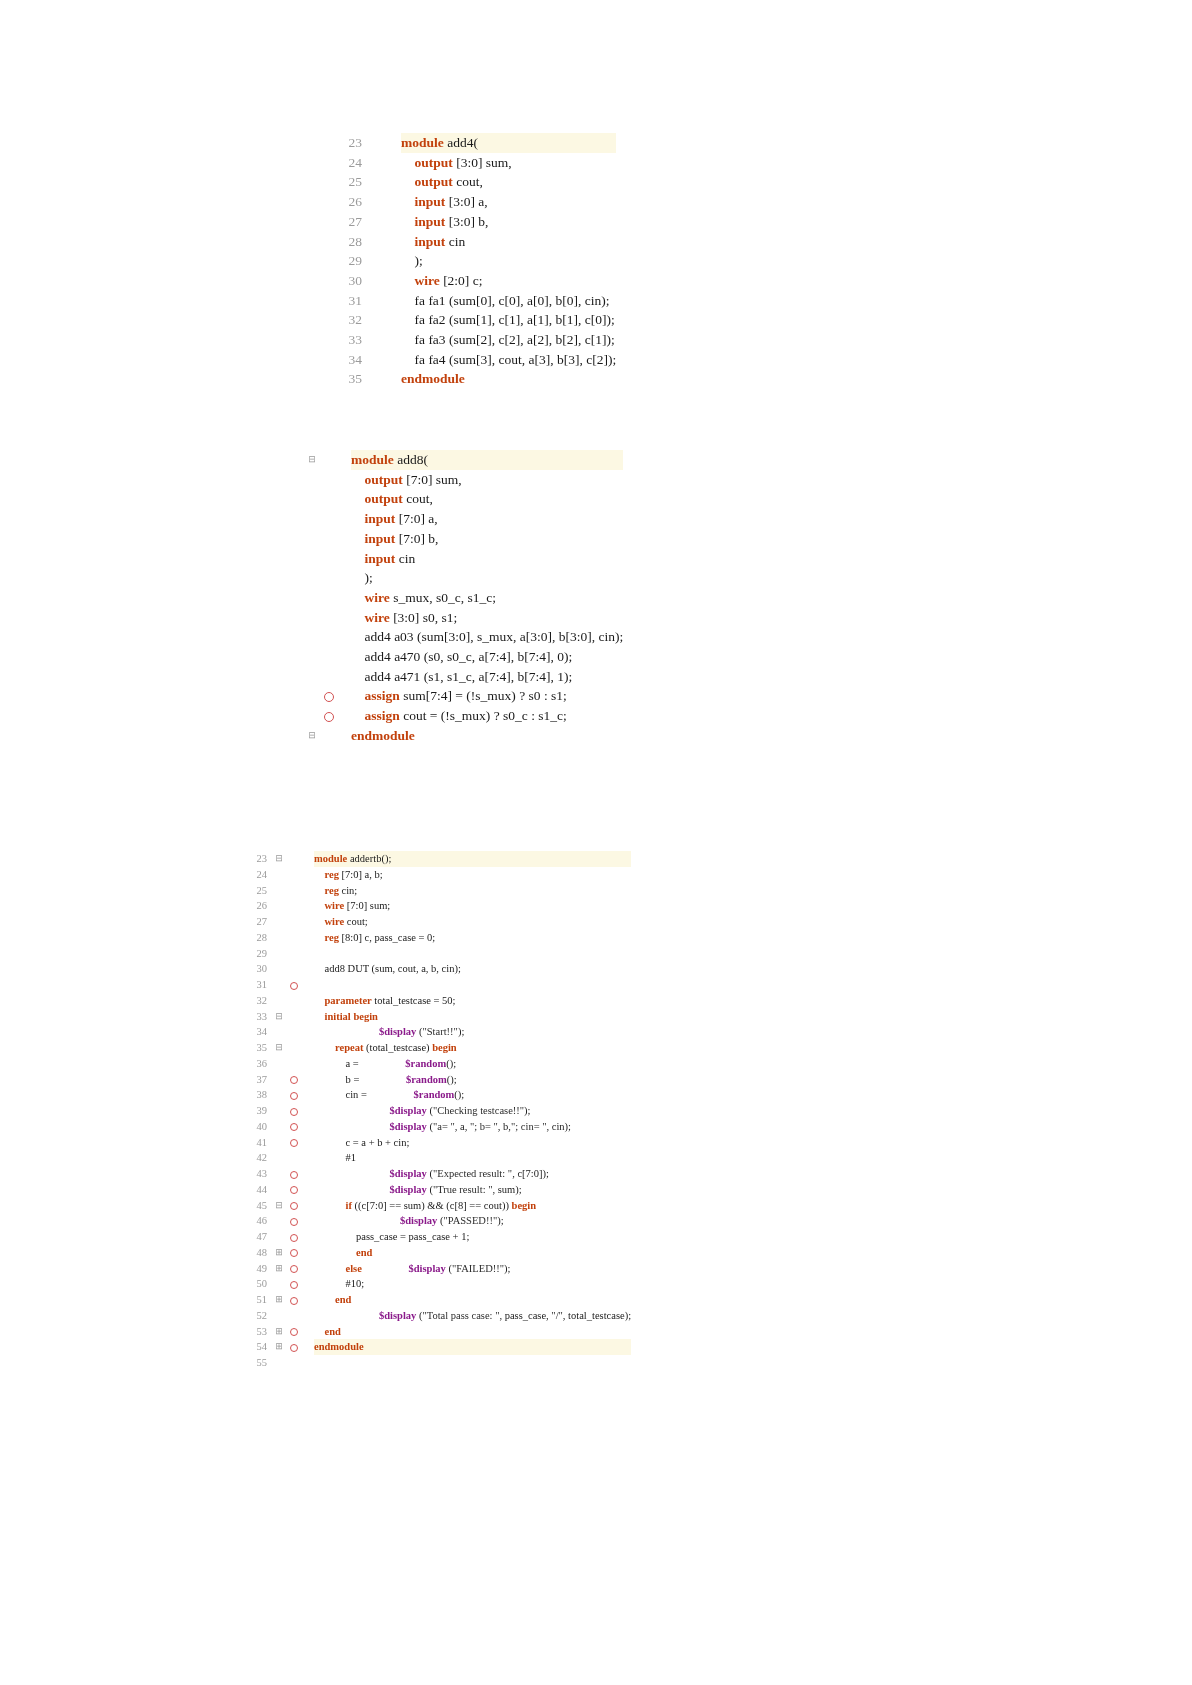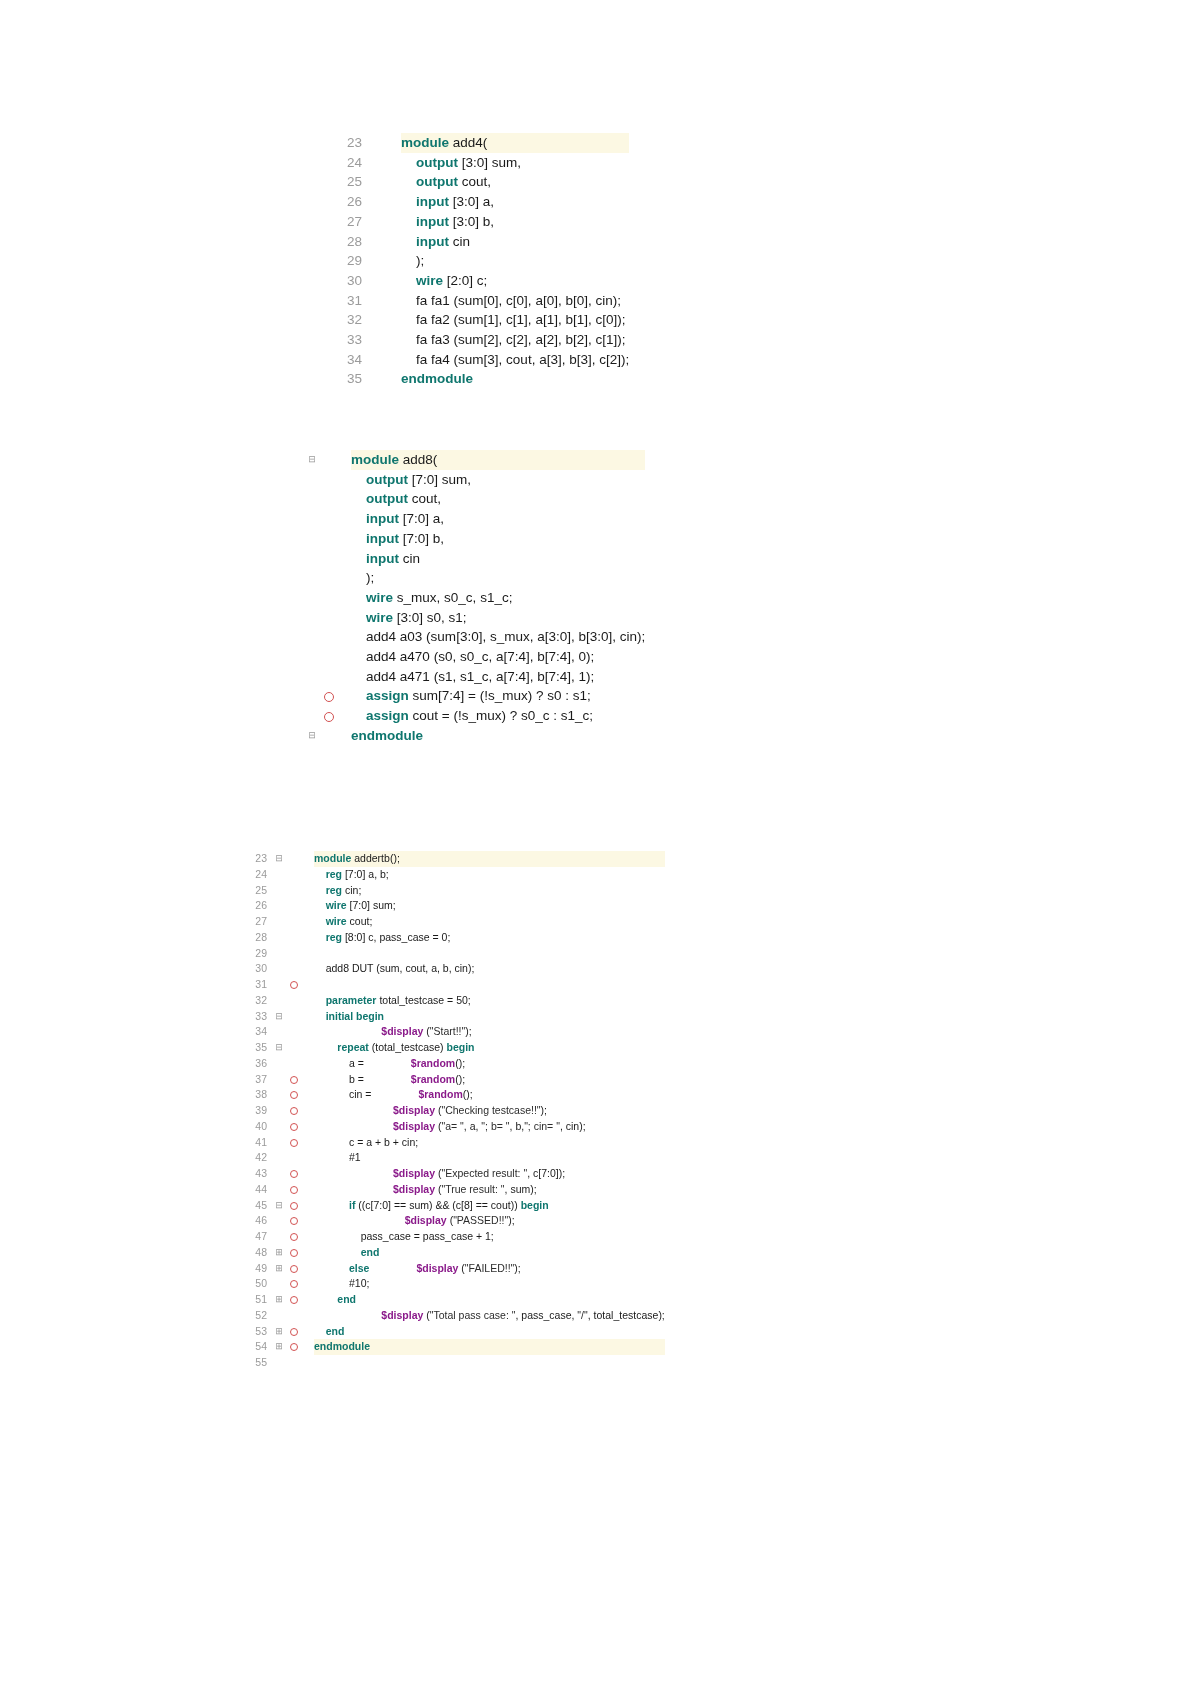--- a/index.html
+++ b/index.html
@@ -10,21 +10,21 @@
   body {
     width: 1192px;
     height: 1685px;
     position: relative;
     font-family: "Liberation Sans", sans-serif;
     overflow: hidden;
   }
 
   .code-block {
     position: absolute;
-    font-family: Liberation Sans, sans-serif;
+    font-family: Liberation Serif, serif;
     white-space: pre;
   }
 
   
   #block-add4 {
     left: 336px;
     top: 133px;
     font-size: 13.5px;
     line-height: 19.7px;
   }
@@ -110,21 +110,21 @@
 
   .code {
     flex: 1 1 auto;
     color: #1a1a1a;
   }
 
   .hl {
     background: #fcf8e3;
   }
 
-  .kw   { color: #0f766e; font-weight: bold; }
+  .kw   { color: #c2410c; font-weight: bold; }
   .sys  { color: #8a1a8a; font-weight: bold; margin-left: 44px; }
   .str  { color: #2c2c2c; }
   .id   { color: #1a1a1a; }
 </style>
 </head>
 <body>
 
 <div class="code-block" id="block-add4"><div class="row"><span class="lineno">23</span><span class="bp"></span><span class="vbar solid"></span><span class="code hl"><span class="kw">module</span> <span class="id">add4</span>(</span></div><div class="row"><span class="lineno">24</span><span class="bp"></span><span class="vbar solid"></span><span class="code">    <span class="kw">output</span> [3:0] <span class="id">sum</span>,</span></div><div class="row"><span class="lineno">25</span><span class="bp"></span><span class="vbar solid"></span><span class="code">    <span class="kw">output</span> <span class="id">cout</span>,</span></div><div class="row"><span class="lineno">26</span><span class="bp"></span><span class="vbar solid"></span><span class="code">    <span class="kw">input</span> [3:0] <span class="id">a</span>,</span></div><div class="row"><span class="lineno">27</span><span class="bp"></span><span class="vbar solid"></span><span class="code">    <span class="kw">input</span> [3:0] <span class="id">b</span>,</span></div><div class="row"><span class="lineno">28</span><span class="bp"></span><span class="vbar solid"></span><span class="code">    <span class="kw">input</span> <span class="id">cin</span></span></div><div class="row"><span class="lineno">29</span><span class="bp"></span><span class="vbar solid"></span><span class="code">    );</span></div><div class="row"><span class="lineno">30</span><span class="bp"></span><span class="vbar solid"></span><span class="code">    <span class="kw">wire</span> [2:0] <span class="id">c</span>;</span></div><div class="row"><span class="lineno">31</span><span class="bp"></span><span class="vbar solid"></span><span class="code">    <span class="id">fa</span> <span class="id">fa1</span> (<span class="id">sum</span>[0], <span class="id">c</span>[0], <span class="id">a</span>[0], <span class="id">b</span>[0], <span class="id">cin</span>);</span></div><div class="row"><span class="lineno">32</span><span class="bp"></span><span class="vbar solid"></span><span class="code">    <span class="id">fa</span> <span class="id">fa2</span> (<span class="id">sum</span>[1], <span class="id">c</span>[1], <span class="id">a</span>[1], <span class="id">b</span>[1], <span class="id">c</span>[0]);</span></div><div class="row"><span class="lineno">33</span><span class="bp"></span><span class="vbar solid"></span><span class="code">    <span class="id">fa</span> <span class="id">fa3</span> (<span class="id">sum</span>[2], <span class="id">c</span>[2], <span class="id">a</span>[2], <span class="id">b</span>[2], <span class="id">c</span>[1]);</span></div><div class="row"><span class="lineno">34</span><span class="bp"></span><span class="vbar solid"></span><span class="code">    <span class="id">fa</span> <span class="id">fa4</span> (<span class="id">sum</span>[3], <span class="id">cout</span>, <span class="id">a</span>[3], <span class="id">b</span>[3], <span class="id">c</span>[2]);</span></div><div class="row"><span class="lineno">35</span><span class="bp"></span><span class="vbar solid"></span><span class="code"><span class="kw">endmodule</span></span></div></div>
 <div class="code-block" id="block-add8"><div class="row"><span class="gutter-fold">⊟</span><span class="bp"></span><span class="vbar"></span><span class="code hl"><span class="kw">module</span> <span class="id">add8</span>(</span></div><div class="row"><span class="gutter-fold"></span><span class="bp"></span><span class="vbar"></span><span class="code">    <span class="kw">output</span> [7:0] <span class="id">sum</span>,</span></div><div class="row"><span class="gutter-fold"></span><span class="bp"></span><span class="vbar"></span><span class="code">    <span class="kw">output</span> <span class="id">cout</span>,</span></div><div class="row"><span class="gutter-fold"></span><span class="bp"></span><span class="vbar"></span><span class="code">    <span class="kw">input</span> [7:0] <span class="id">a</span>,</span></div><div class="row"><span class="gutter-fold"></span><span class="bp"></span><span class="vbar"></span><span class="code">    <span class="kw">input</span> [7:0] <span class="id">b</span>,</span></div><div class="row"><span class="gutter-fold"></span><span class="bp"></span><span class="vbar"></span><span class="code">    <span class="kw">input</span> <span class="id">cin</span></span></div><div class="row"><span class="gutter-fold"></span><span class="bp"></span><span class="vbar"></span><span class="code">    );</span></div><div class="row"><span class="gutter-fold"></span><span class="bp"></span><span class="vbar"></span><span class="code">    <span class="kw">wire</span> <span class="id">s_mux</span>, <span class="id">s0_c</span>, <span class="id">s1_c</span>;</span></div><div class="row"><span class="gutter-fold"></span><span class="bp"></span><span class="vbar"></span><span class="code">    <span class="kw">wire</span> [3:0] <span class="id">s0</span>, <span class="id">s1</span>;</span></div><div class="row"><span class="gutter-fold"></span><span class="bp"></span><span class="vbar"></span><span class="code">    <span class="id">add4</span> <span class="id">a03</span> (<span class="id">sum</span>[3:0], <span class="id">s_mux</span>, <span class="id">a</span>[3:0], <span class="id">b</span>[3:0], <span class="id">cin</span>);</span></div><div class="row"><span class="gutter-fold"></span><span class="bp"></span><span class="vbar"></span><span class="code">    <span class="id">add4</span> <span class="id">a470</span> (<span class="id">s0</span>, <span class="id">s0_c</span>, <span class="id">a</span>[7:4], <span class="id">b</span>[7:4], 0);</span></div><div class="row"><span class="gutter-fold"></span><span class="bp"></span><span class="vbar"></span><span class="code">    <span class="id">add4</span> <span class="id">a471</span> (<span class="id">s1</span>, <span class="id">s1_c</span>, <span class="id">a</span>[7:4], <span class="id">b</span>[7:4], 1);</span></div><div class="row"><span class="gutter-fold"></span><span class="bp"><span class="dot"></span></span><span class="vbar"></span><span class="code">    <span class="kw">assign</span> <span class="id">sum</span>[7:4] = (!<span class="id">s_mux</span>) ? <span class="id">s0</span> : <span class="id">s1</span>;</span></div><div class="row"><span class="gutter-fold"></span><span class="bp"><span class="dot"></span></span><span class="vbar"></span><span class="code">    <span class="kw">assign</span> <span class="id">cout</span> = (!<span class="id">s_mux</span>) ? <span class="id">s0_c</span> : <span class="id">s1_c</span>;</span></div><div class="row"><span class="gutter-fold">⊟</span><span class="bp"></span><span class="vbar"></span><span class="code"><span class="kw">endmodule</span></span></div></div>
 <div class="code-block" id="block-tb"><div class="row"><span class="lineno">23</span><span class="gutter-fold">⊟</span><span class="bp"></span><span class="vbar"></span><span class="code hl"><span class="kw">module</span> <span class="id">addertb</span>();</span></div><div class="row"><span class="lineno">24</span><span class="gutter-fold"></span><span class="bp"></span><span class="vbar"></span><span class="code">    <span class="kw">reg</span> [7:0] <span class="id">a</span>, <span class="id">b</span>;</span></div><div class="row"><span class="lineno">25</span><span class="gutter-fold"></span><span class="bp"></span><span class="vbar"></span><span class="code">    <span class="kw">reg</span> <span class="id">cin</span>;</span></div><div class="row"><span class="lineno">26</span><span class="gutter-fold"></span><span class="bp"></span><span class="vbar"></span><span class="code">    <span class="kw">wire</span> [7:0] <span class="id">sum</span>;</span></div><div class="row"><span class="lineno">27</span><span class="gutter-fold"></span><span class="bp"></span><span class="vbar"></span><span class="code">    <span class="kw">wire</span> <span class="id">cout</span>;</span></div><div class="row"><span class="lineno">28</span><span class="gutter-fold"></span><span class="bp"></span><span class="vbar"></span><span class="code">    <span class="kw">reg</span> [8:0] <span class="id">c</span>, <span class="id">pass_case</span> = 0;</span></div><div class="row"><span class="lineno">29</span><span class="gutter-fold"></span><span class="bp"></span><span class="vbar"></span><span class="code">&nbsp;</span></div><div class="row"><span class="lineno">30</span><span class="gutter-fold"></span><span class="bp"></span><span class="vbar"></span><span class="code">    <span class="id">add8</span> <span class="id">DUT</span> (<span class="id">sum</span>, <span class="id">cout</span>, <span class="id">a</span>, <span class="id">b</span>, <span class="id">cin</span>);</span></div><div class="row"><span class="lineno">31</span><span class="gutter-fold"></span><span class="bp"><span class="dot"></span></span><span class="vbar"></span><span class="code">&nbsp;</span></div><div class="row"><span class="lineno">32</span><span class="gutter-fold"></span><span class="bp"></span><span class="vbar"></span><span class="code">    <span class="kw">parameter</span> <span class="id">total_testcase</span> = 50;</span></div><div class="row"><span class="lineno">33</span><span class="gutter-fold">⊟</span><span class="bp"></span><span class="vbar"></span><span class="code">    <span class="kw">initial</span> <span class="kw">begin</span></span></div><div class="row"><span class="lineno">34</span><span class="gutter-fold"></span><span class="bp"></span><span class="vbar"></span><span class="code">        <span class="sys">$display</span> (<span class="str">"Start!!"</span>);</span></div><div class="row"><span class="lineno">35</span><span class="gutter-fold">⊟</span><span class="bp"></span><span class="vbar"></span><span class="code">        <span class="kw">repeat</span> (<span class="id">total_testcase</span>) <span class="kw">begin</span></span></div><div class="row"><span class="lineno">36</span><span class="gutter-fold"></span><span class="bp"></span><span class="vbar"></span><span class="code">            <span class="id">a</span> = <span class="sys">$random</span>();</span></div><div class="row"><span class="lineno">37</span><span class="gutter-fold"></span><span class="bp"><span class="dot"></span></span><span class="vbar"></span><span class="code">            <span class="id">b</span> = <span class="sys">$random</span>();</span></div><div class="row"><span class="lineno">38</span><span class="gutter-fold"></span><span class="bp"><span class="dot"></span></span><span class="vbar"></span><span class="code">            <span class="id">cin</span> = <span class="sys">$random</span>();</span></div><div class="row"><span class="lineno">39</span><span class="gutter-fold"></span><span class="bp"><span class="dot"></span></span><span class="vbar"></span><span class="code">            <span class="sys">$display</span> (<span class="str">"Checking testcase!!"</span>);</span></div><div class="row"><span class="lineno">40</span><span class="gutter-fold"></span><span class="bp"><span class="dot"></span></span><span class="vbar"></span><span class="code">            <span class="sys">$display</span> (<span class="str">"a= "</span>, <span class="id">a</span>, <span class="str">"; b= "</span>, <span class="id">b</span>,<span class="str">"; cin= "</span>, <span class="id">cin</span>);</span></div><div class="row"><span class="lineno">41</span><span class="gutter-fold"></span><span class="bp"><span class="dot"></span></span><span class="vbar"></span><span class="code">            <span class="id">c</span> = <span class="id">a</span> + <span class="id">b</span> + <span class="id">cin</span>;</span></div><div class="row"><span class="lineno">42</span><span class="gutter-fold"></span><span class="bp"></span><span class="vbar"></span><span class="code">            #1</span></div><div class="row"><span class="lineno">43</span><span class="gutter-fold"></span><span class="bp"><span class="dot"></span></span><span class="vbar"></span><span class="code">            <span class="sys">$display</span> (<span class="str">"Expected result: "</span>, <span class="id">c</span>[7:0]);</span></div><div class="row"><span class="lineno">44</span><span class="gutter-fold"></span><span class="bp"><span class="dot"></span></span><span class="vbar"></span><span class="code">            <span class="sys">$display</span> (<span class="str">"True result: "</span>, <span class="id">sum</span>);</span></div><div class="row"><span class="lineno">45</span><span class="gutter-fold">⊟</span><span class="bp"><span class="dot"></span></span><span class="vbar"></span><span class="code">            <span class="kw">if</span> ((<span class="id">c</span>[7:0] == <span class="id">sum</span>) &amp;&amp; (<span class="id">c</span>[8] == <span class="id">cout</span>)) <span class="kw">begin</span></span></div><div class="row"><span class="lineno">46</span><span class="gutter-fold"></span><span class="bp"><span class="dot"></span></span><span class="vbar"></span><span class="code">                <span class="sys">$display</span> (<span class="str">"PASSED!!"</span>);</span></div><div class="row"><span class="lineno">47</span><span class="gutter-fold"></span><span class="bp"><span class="dot"></span></span><span class="vbar"></span><span class="code">                <span class="id">pass_case</span> = <span class="id">pass_case</span> + 1;</span></div><div class="row"><span class="lineno">48</span><span class="gutter-fold">⊞</span><span class="bp"><span class="dot"></span></span><span class="vbar"></span><span class="code">                <span class="kw">end</span></span></div><div class="row"><span class="lineno">49</span><span class="gutter-fold">⊞</span><span class="bp"><span class="dot"></span></span><span class="vbar"></span><span class="code">            <span class="kw">else</span> <span class="sys">$display</span> (<span class="str">"FAILED!!"</span>);</span></div><div class="row"><span class="lineno">50</span><span class="gutter-fold"></span><span class="bp"><span class="dot"></span></span><span class="vbar"></span><span class="code">            #10;</span></div><div class="row"><span class="lineno">51</span><span class="gutter-fold">⊞</span><span class="bp"><span class="dot"></span></span><span class="vbar"></span><span class="code">        <span class="kw">end</span></span></div><div class="row"><span class="lineno">52</span><span class="gutter-fold"></span><span class="bp"></span><span class="vbar"></span><span class="code">        <span class="sys">$display</span> (<span class="str">"Total pass case: "</span>, <span class="id">pass_case</span>, <span class="str">"/"</span>, <span class="id">total_testcase</span>);</span></div><div class="row"><span class="lineno">53</span><span class="gutter-fold">⊞</span><span class="bp"><span class="dot"></span></span><span class="vbar"></span><span class="code">    <span class="kw">end</span></span></div><div class="row"><span class="lineno">54</span><span class="gutter-fold">⊞</span><span class="bp"><span class="dot"></span></span><span class="vbar"></span><span class="code hl"><span class="kw">endmodule</span></span></div><div class="row"><span class="lineno">55</span><span class="gutter-fold"></span><span class="bp"></span><span class="vbar"></span><span class="code">&nbsp;</span></div></div>

